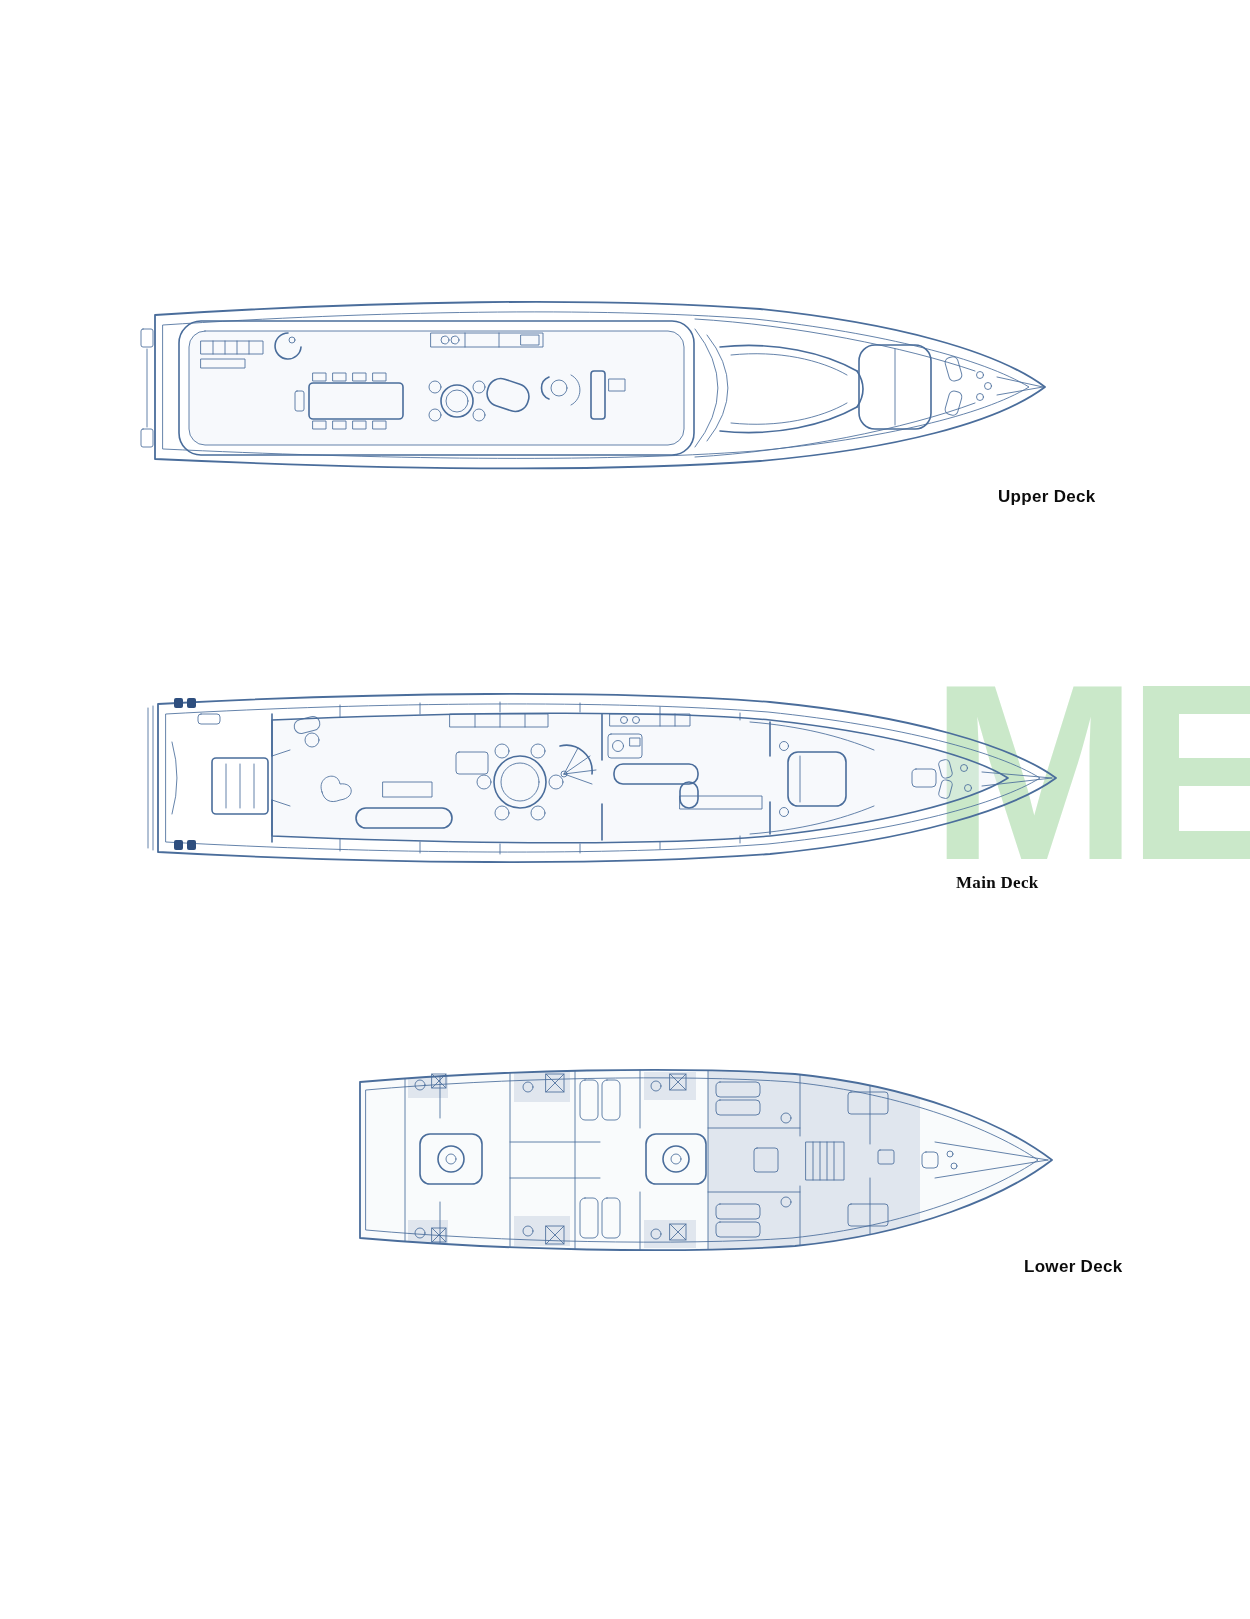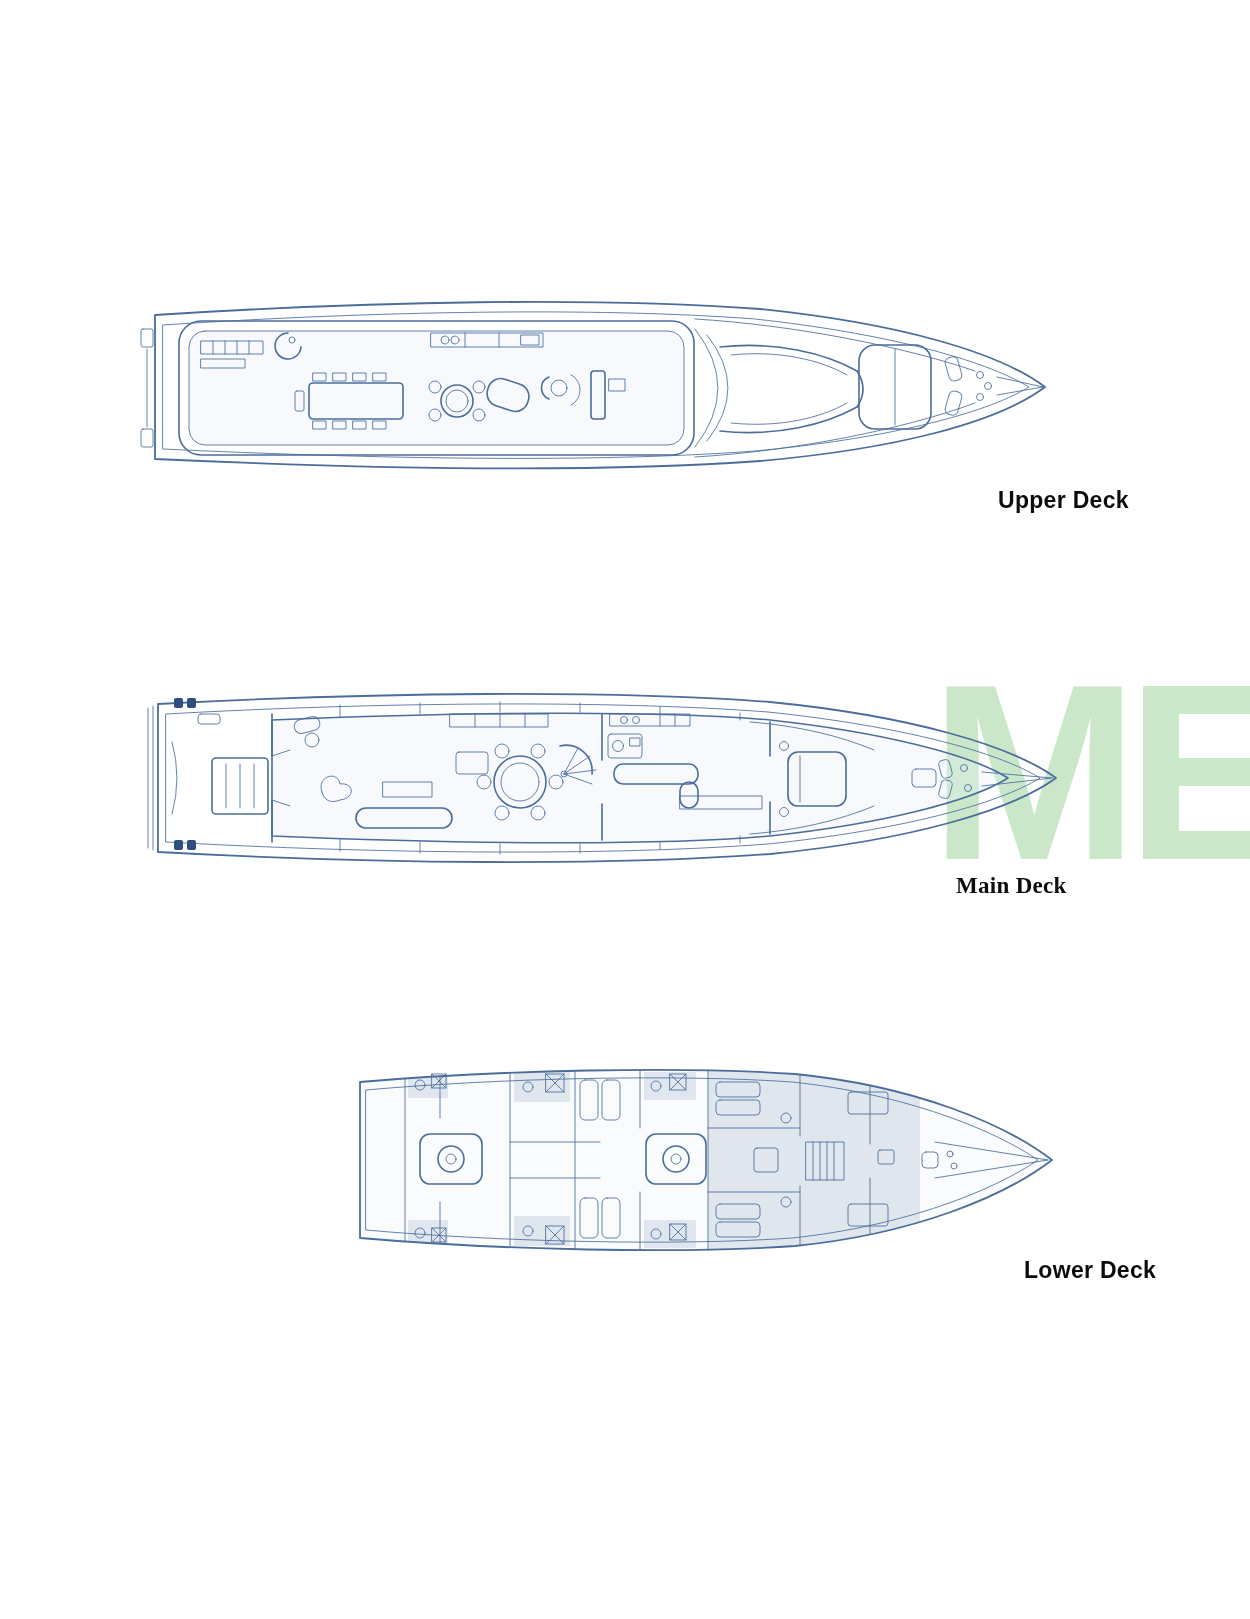--- a/index.html
+++ b/index.html
@@ -12,21 +12,21 @@
   .page { position:absolute; inset:0; }
   .watermark {
     position:absolute; left:930px; top:648px; width:320px; height:268px;
     overflow:hidden; z-index:0;
     font-weight:700; font-size:250px; line-height:250px; letter-spacing:-12px;
     color:var(--watermark-green,#9fd69d); opacity:.55; user-select:none;
   }
   svg.deck { position:absolute; z-index:1; overflow:visible; }
   .deck-label {
     position:absolute; z-index:2;
-    font-weight:700; font-size:23px; letter-spacing:.3px;
+    font-weight:700; font-size:17px; letter-spacing:.3px;
     color:var(--label-text,#0c0c0c);
   }
   
   .ln      { fill:none; stroke:var(--line-blue,#4a6d9b); stroke-width:1.6; stroke-linecap:round; stroke-linejoin:round; }
   .ln-thin { fill:none; stroke:var(--line-blue,#4a6d9b); stroke-width:1;   stroke-linecap:round; stroke-linejoin:round; opacity:.85; }
   .ln-hull { fill:none; stroke:var(--line-blue,#4a6d9b); stroke-width:1.8; stroke-linecap:round; stroke-linejoin:round; }
   .fill-dark { fill:var(--line-dark,#2e4e7e); stroke:none; }
   .glass   { fill:var(--fill-light,#e8eef5); opacity:.35; stroke:none; }
   .wash    { fill:var(--fill-light,#e8eef5); opacity:.25; stroke:none; }
   .shade   { fill:var(--fill-shade,#c7d2e0); opacity:.5;  stroke:none; }

